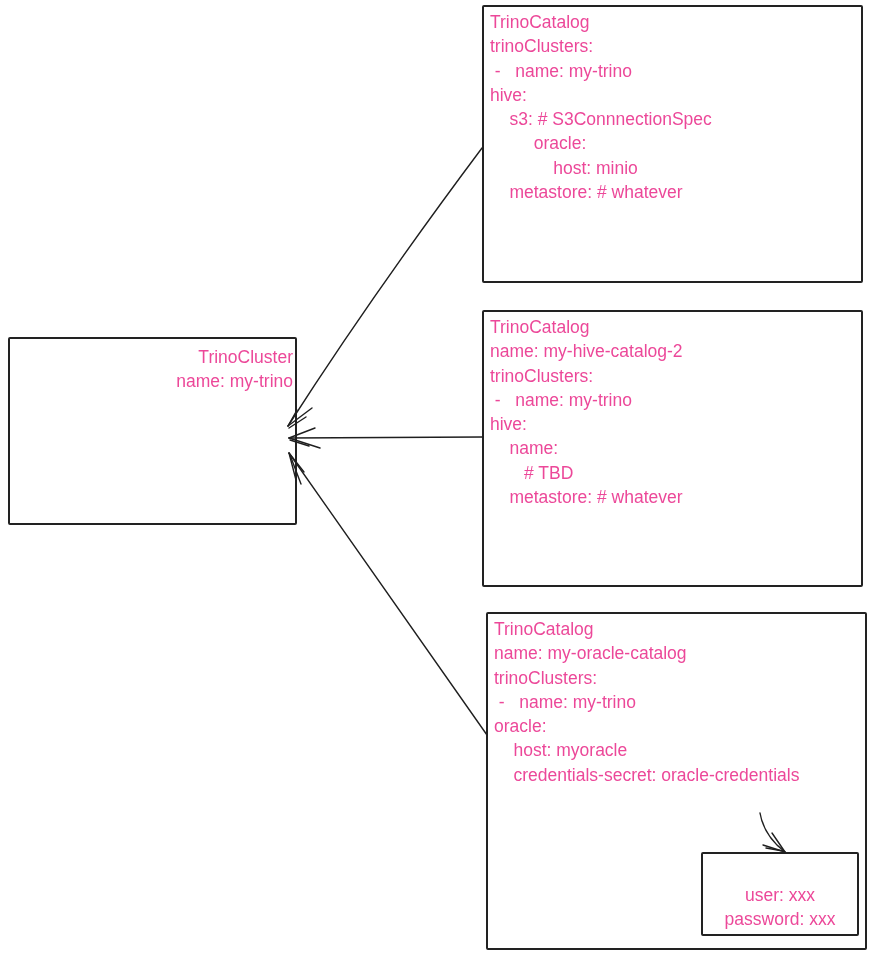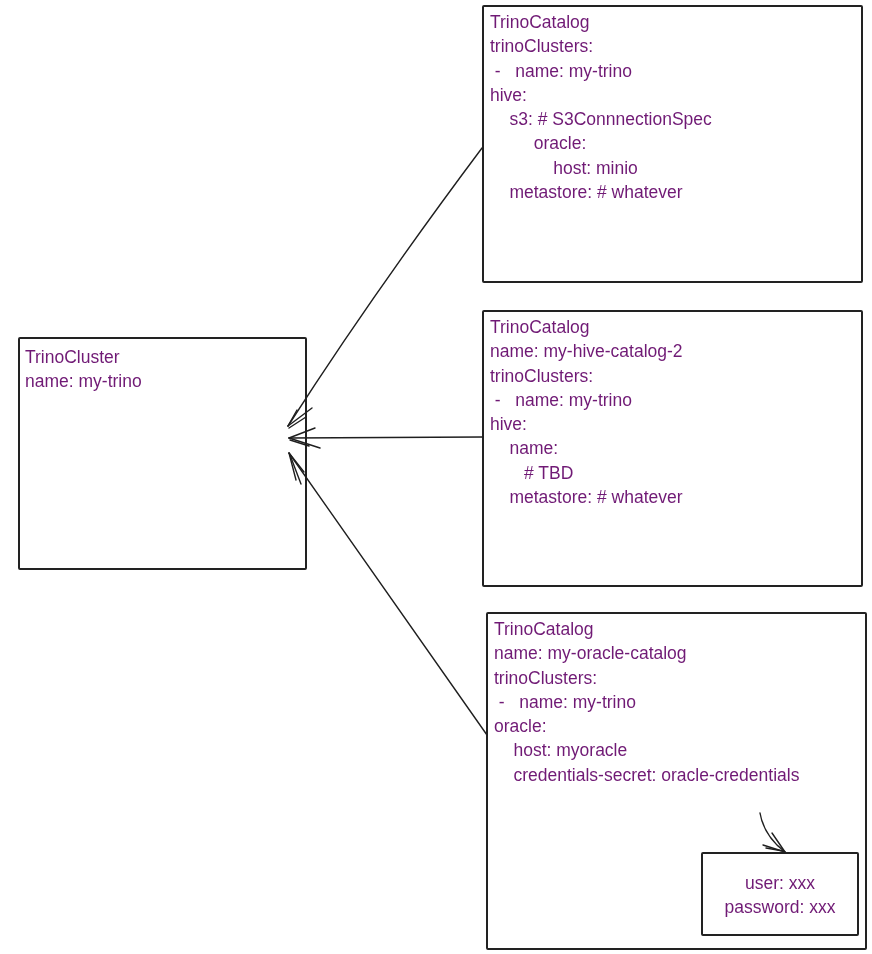--- a/index.html
+++ b/index.html
@@ -20,29 +20,29 @@
     position: absolute;
     box-sizing: border-box;
     background: #ffffff;
     border: 2px solid #222222;
     border-radius: 2px;
   }
   .tline {
     white-space: pre;
     font-size: 17.5px;
     line-height: 24.3px;
-    color: #701a75;
+    color: #ec4899;
   }
-  #cluster-box   { left: 18px;   top: 337px; width: 289px; height: 233px; padding: 6px 2px 0 5px; }
+  #cluster-box   { left: 8px;   top: 337px; width: 289px; height: 188px; padding: 6px 2px 0 5px; text-align: right; }
   #catalog-box-1 { left: 482px; top: 5px;   width: 381px; height: 278px; padding: 3px 2px 0 6px; }
   #catalog-box-2 { left: 482px; top: 310px; width: 381px; height: 277px; padding: 3px 2px 0 6px; }
   #catalog-box-3 { left: 486px; top: 612px; width: 381px; height: 338px; padding: 3px 2px 0 6px; }
   #credentials-box {
     left: 701px; top: 852px; width: 158px; height: 84px;
-    padding-top: 17px; text-align: center;
+    padding-top: 29px; text-align: center;
   }
   svg.connectors {
     position: absolute;
     left: 0; top: 0;
     pointer-events: none;
   }
   svg.connectors path {
     stroke: #1f1f1f;
     stroke-width: 1.4;
     fill: none;

